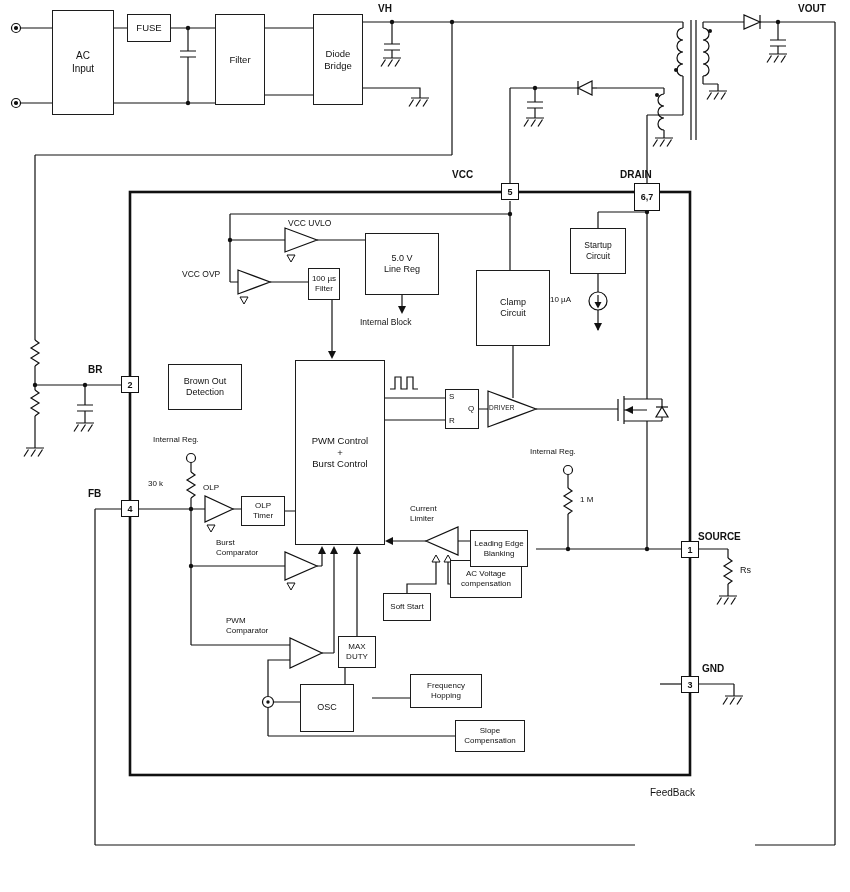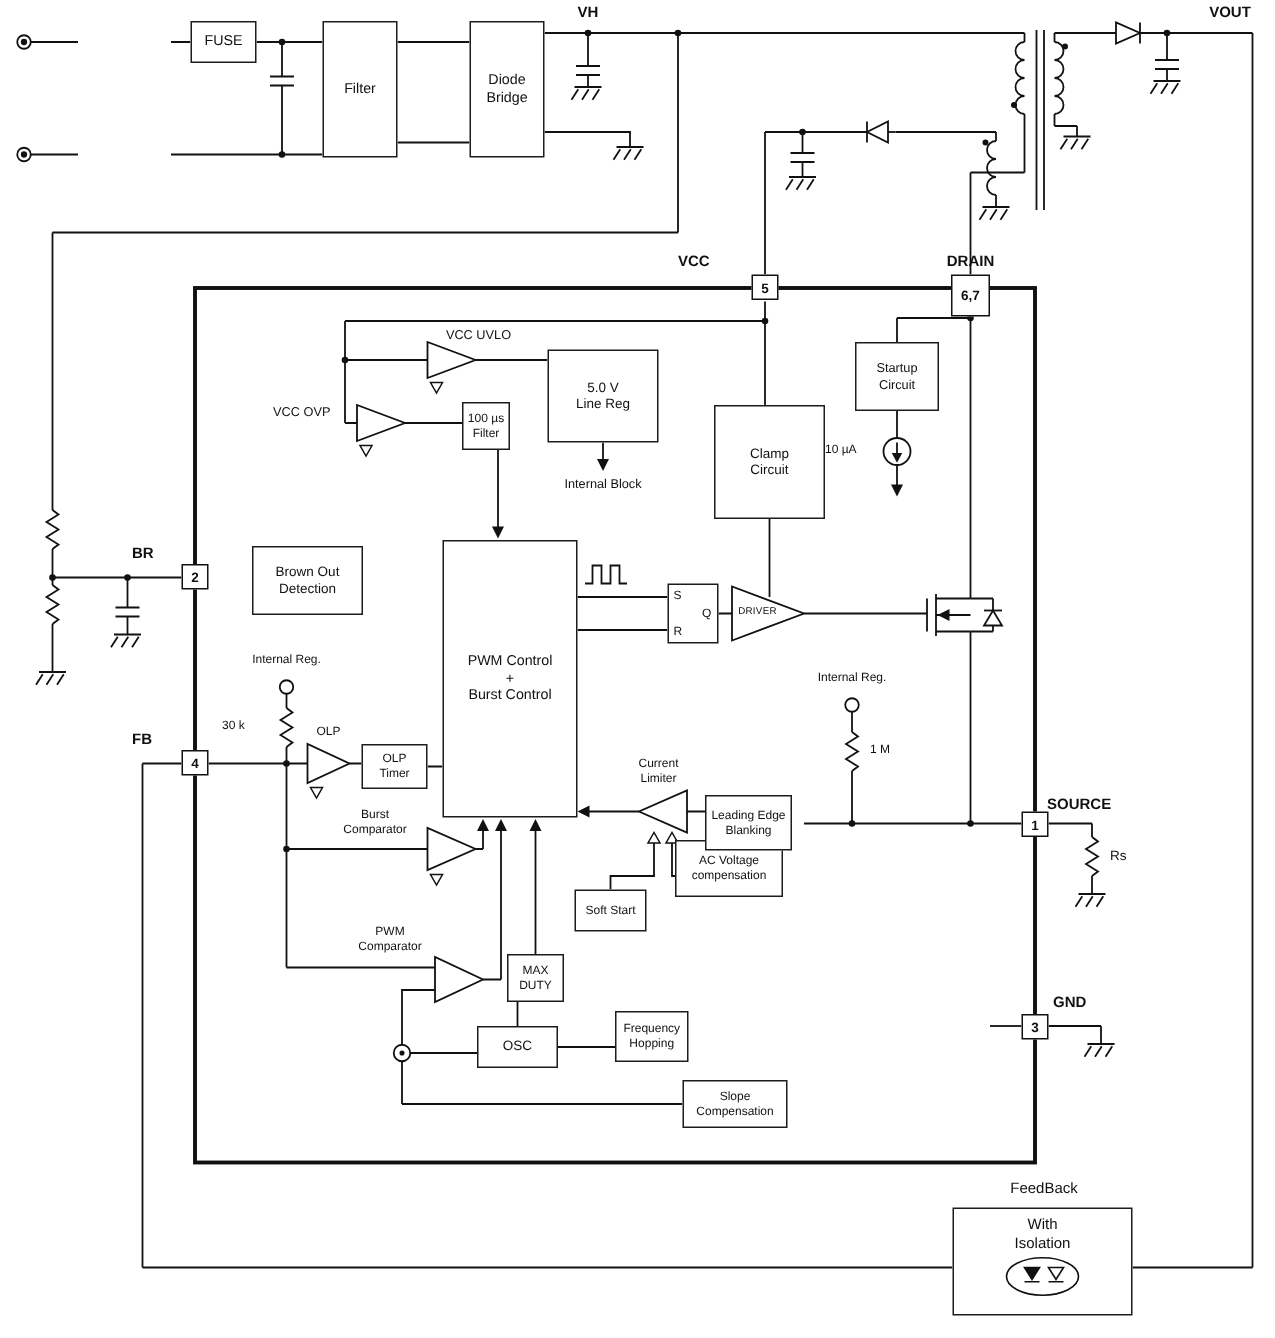--- a/index.html
+++ b/index.html
@@ -5,21 +5,21 @@
   html,body{margin:0;padding:0;background:#fff}
   #canvas{position:relative;width:850px;height:892px;background:#fff;
           font-family:"Liberation Sans",sans-serif;color:#111;overflow:hidden}
   #wires{position:absolute;left:0;top:0;z-index:1}
   .box{position:absolute;border:1.3px solid #1c1c1c;background:#fff;display:flex;
        align-items:center;justify-content:center;text-align:center;white-space:pre-line;
        font-size:9.5px;line-height:1.25;z-index:2;box-sizing:border-box}
   .pin{position:absolute;border:1.4px solid #111;background:#fff;display:flex;
        align-items:center;justify-content:center;font-size:9px;font-weight:700;
        z-index:3;box-sizing:border-box}
-  .lbl{position:absolute;white-space:pre-line;text-align:center;font-size:8.5px;
+  .lbl{position:absolute;white-space:pre-line;text-align:left;font-size:8.5px;
        line-height:1.3;z-index:2}
   .bold{font-weight:700;font-size:10px}
   .f8{font-size:8px}.f85{font-size:8.5px}.f9{font-size:9px}.f10{font-size:10px}
   .f65{font-size:6.5px;letter-spacing:.2px}
   .tl{text-align:left}.tr{text-align:left}
   .col{flex-direction:column;justify-content:flex-start;padding-top:5px}
   .latch-s,.latch-r,.latch-q{position:absolute;font-size:8px;font-weight:400}
 </style>
 </head>
 <body>
@@ -220,20 +220,22 @@
       <circle cx="230" cy="240" r="2.2"></circle>
       <circle cx="35" cy="385" r="2.2"></circle>
         <circle cx="85" cy="385" r="2.2"></circle>
       <circle cx="191" cy="509" r="2.2"></circle>
         <circle cx="191" cy="566" r="2.2"></circle>
       <circle cx="568" cy="549" r="2.2"></circle>
         <circle cx="647" cy="549" r="2.2"></circle>
     </g>
   </svg>
 
+  <div class="box f10" style="left:52px;top:10px;width:62px;height:105px">AC
+Input</div>
   <div class="box" style="left:127px;top:14px;width:44px;height:28px">FUSE</div>
   <div class="box" style="left:215px;top:14px;width:50px;height:91px">Filter</div>
   <div class="box" style="left:313px;top:14px;width:50px;height:91px">Diode
 Bridge</div>
 
   <div class="lbl bold" style="left:378px;top:2px;width:28px">VH</div>
   <div class="lbl bold" style="left:798px;top:2px;width:44px">VOUT</div>
 
   <div class="pin" style="left:501px;top:183px;width:18px;height:17px">5</div>
   <div class="pin" style="left:634px;top:183px;width:26px;height:28px">6,7</div>
@@ -278,44 +280,33 @@
   <div class="lbl f8 tr" style="left:148px;top:479px;width:36px">30 k</div>
   <div class="lbl f8" style="left:203px;top:483px;width:32px">OLP</div>
   <div class="box f8" style="left:241px;top:496px;width:44px;height:30px">OLP
 Timer</div>
   <div class="lbl f8" style="left:216px;top:538px;width:68px">Burst
 Comparator</div>
   <div class="lbl f8" style="left:226px;top:616px;width:68px">PWM
 Comparator</div>
   <div class="box f8" style="left:338px;top:636px;width:38px;height:32px">MAX
 DUTY</div>
-  <div class="box f9" style="left:318px;top:684px;width:54px;height:28px">OSC</div>
-  <div class="box f8" style="left:410px;top:674px;width:49px;height:34px">Frequency
+  <div class="box f9" style="left:300px;top:684px;width:54px;height:48px">OSC</div>
+  <div class="box f8" style="left:410px;top:674px;width:72px;height:34px">Frequency
 Hopping</div>
   <div class="box f8" style="left:455px;top:720px;width:70px;height:32px">Slope
 Compensation</div>
 
   <div class="lbl f8" style="left:410px;top:504px;width:58px">Current
 Limiter</div>
   <div class="box f8" style="left:383px;top:593px;width:48px;height:28px">Soft Start</div>
   <div class="box f8" style="left:450px;top:560px;width:72px;height:38px">AC Voltage
 compensation</div>
   <div class="box f8" style="left:470px;top:530px;width:58px;height:37px">Leading Edge
 Blanking</div>
 
   <div class="lbl f8" style="left:530px;top:447px;width:76px">Internal Reg.</div>
   <div class="lbl f8 tl" style="left:580px;top:495px;width:30px">1 M</div>
   <div class="lbl f9 tl" style="left:740px;top:565px;width:26px">Rs</div>
 
   <div class="lbl f10" style="left:650px;top:786px;width:92px">FeedBack</div>
-  <div class="box col f10" style="left:635px;top:805px;width:120px;height:72px">
-    <span style="white-space:pre-line">With
-Isolation</span>
-    <svg width="56" height="30" viewBox="0 0 56 30" stroke="#111" stroke-width="1.1" fill="none">
-      <ellipse cx="28" cy="15" rx="24" ry="12.5"></ellipse>
-      <polygon points="16,9 26,9 21,17" fill="#111"></polygon>
-      <path d="M16 18.5H26"></path>
-      <polygon points="32,9 42,9 37,17" fill="#fff"></polygon>
-      <path d="M32 18.5H42"></path>
-    </svg>
-  </div>
 
 </div>
 
 </body></html>

